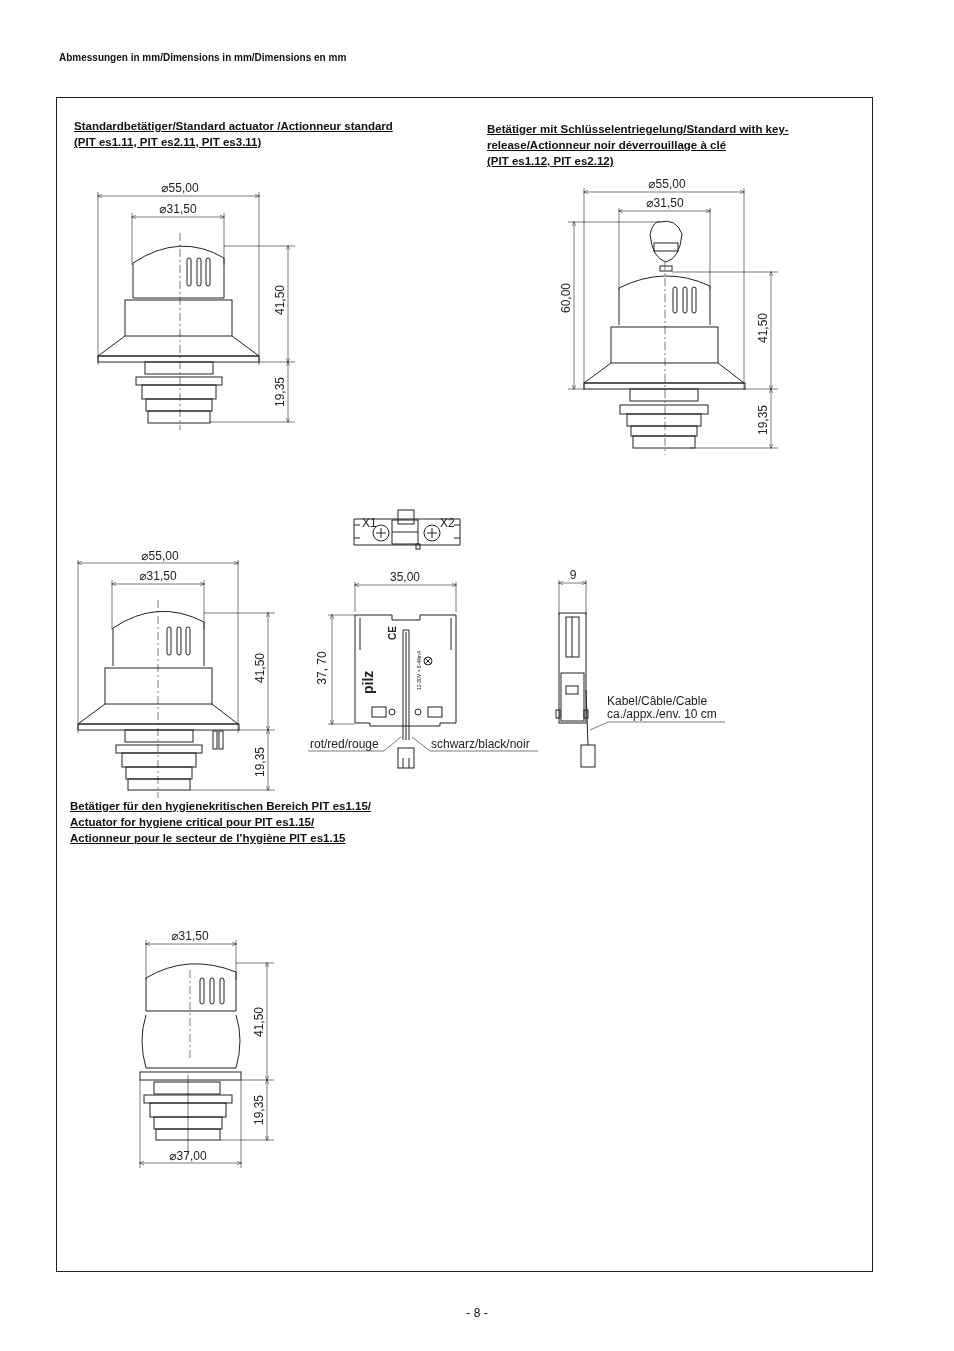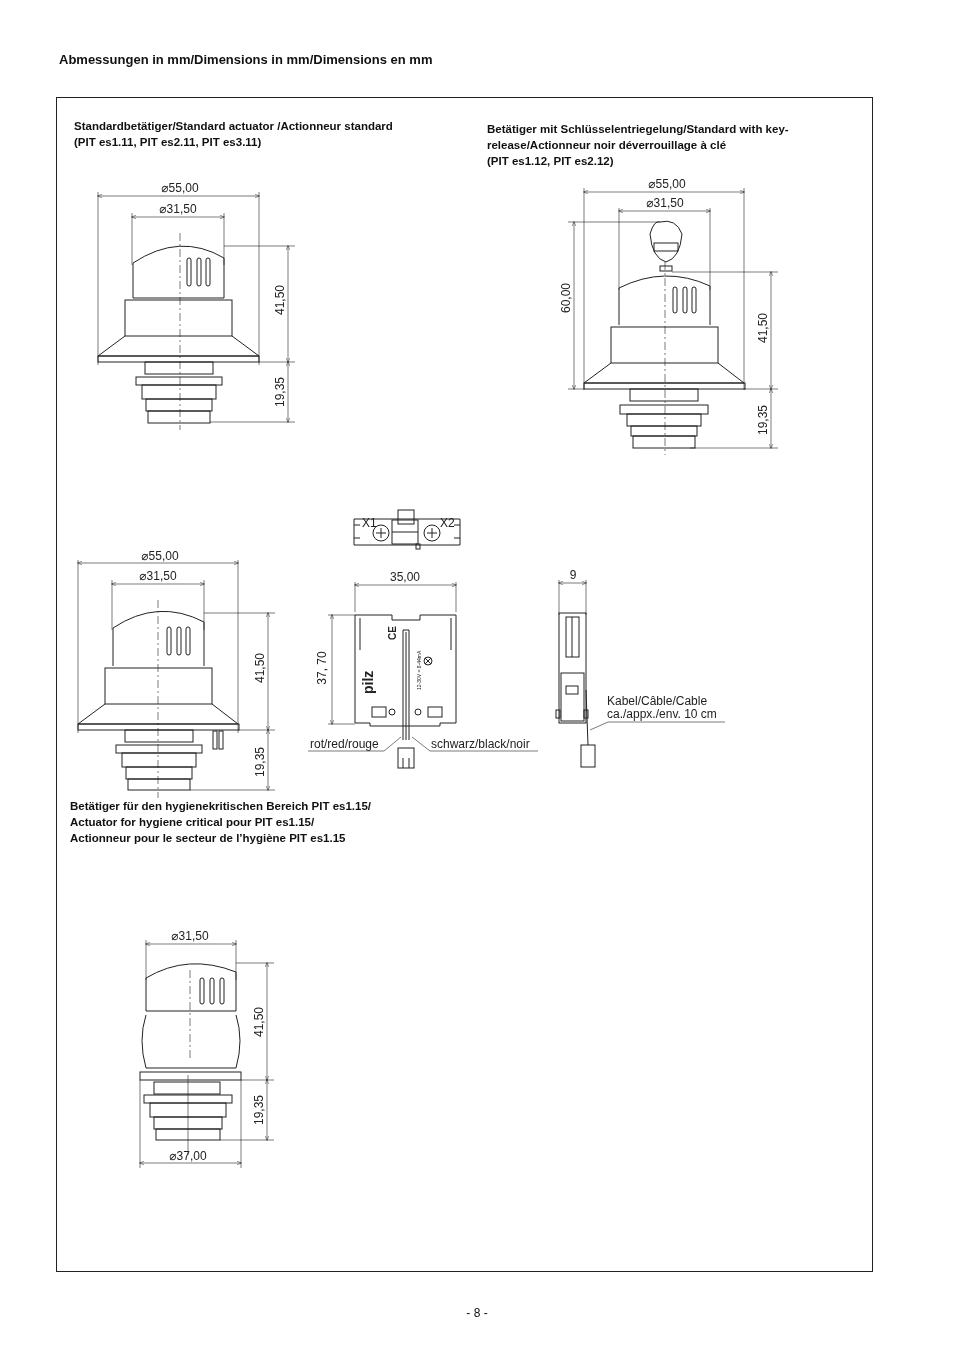--- a/index.html
+++ b/index.html
@@ -1,20 +1,20 @@
 <!DOCTYPE html>
 <html><head>
 <meta charset="utf-8">
 <style>
   html, body { margin:0; padding:0; background:#fff; }
   body { width:954px; height:1351px; position:relative; font-family:"Liberation Sans", sans-serif; color:#111; overflow:hidden; }
-  .page-title { position:absolute; left:59px; top:52px; font-size:13px; font-weight:bold; }
+  .page-title { position:absolute; left:59px; top:52px; font-size:10px; font-weight:bold; }
   .frame { position:absolute; left:56px; top:97px; width:817px; height:1175px; border:1px solid #222; box-sizing:border-box; }
   .caption { position:absolute; font-size:11.5px; font-weight:bold; line-height:16px; white-space:nowrap; }
-  .caption div { display:block; }
+  .caption div { display:block;text-decoration:underline; }
   .footer { position:absolute; left:0; width:954px; top:1306px; text-align:center; font-size:12px; }
   svg.drw { position:absolute; left:0; top:0; }
   svg text { font-family:"Liberation Sans", sans-serif; fill:#222; }
   .dim { font-size:12px; }
   .lbl { font-size:12px; }
 </style>
 </head>
 <body>
 
 <div class="page-title">Abmessungen in mm/Dimensions in mm/Dimensions en mm</div>

